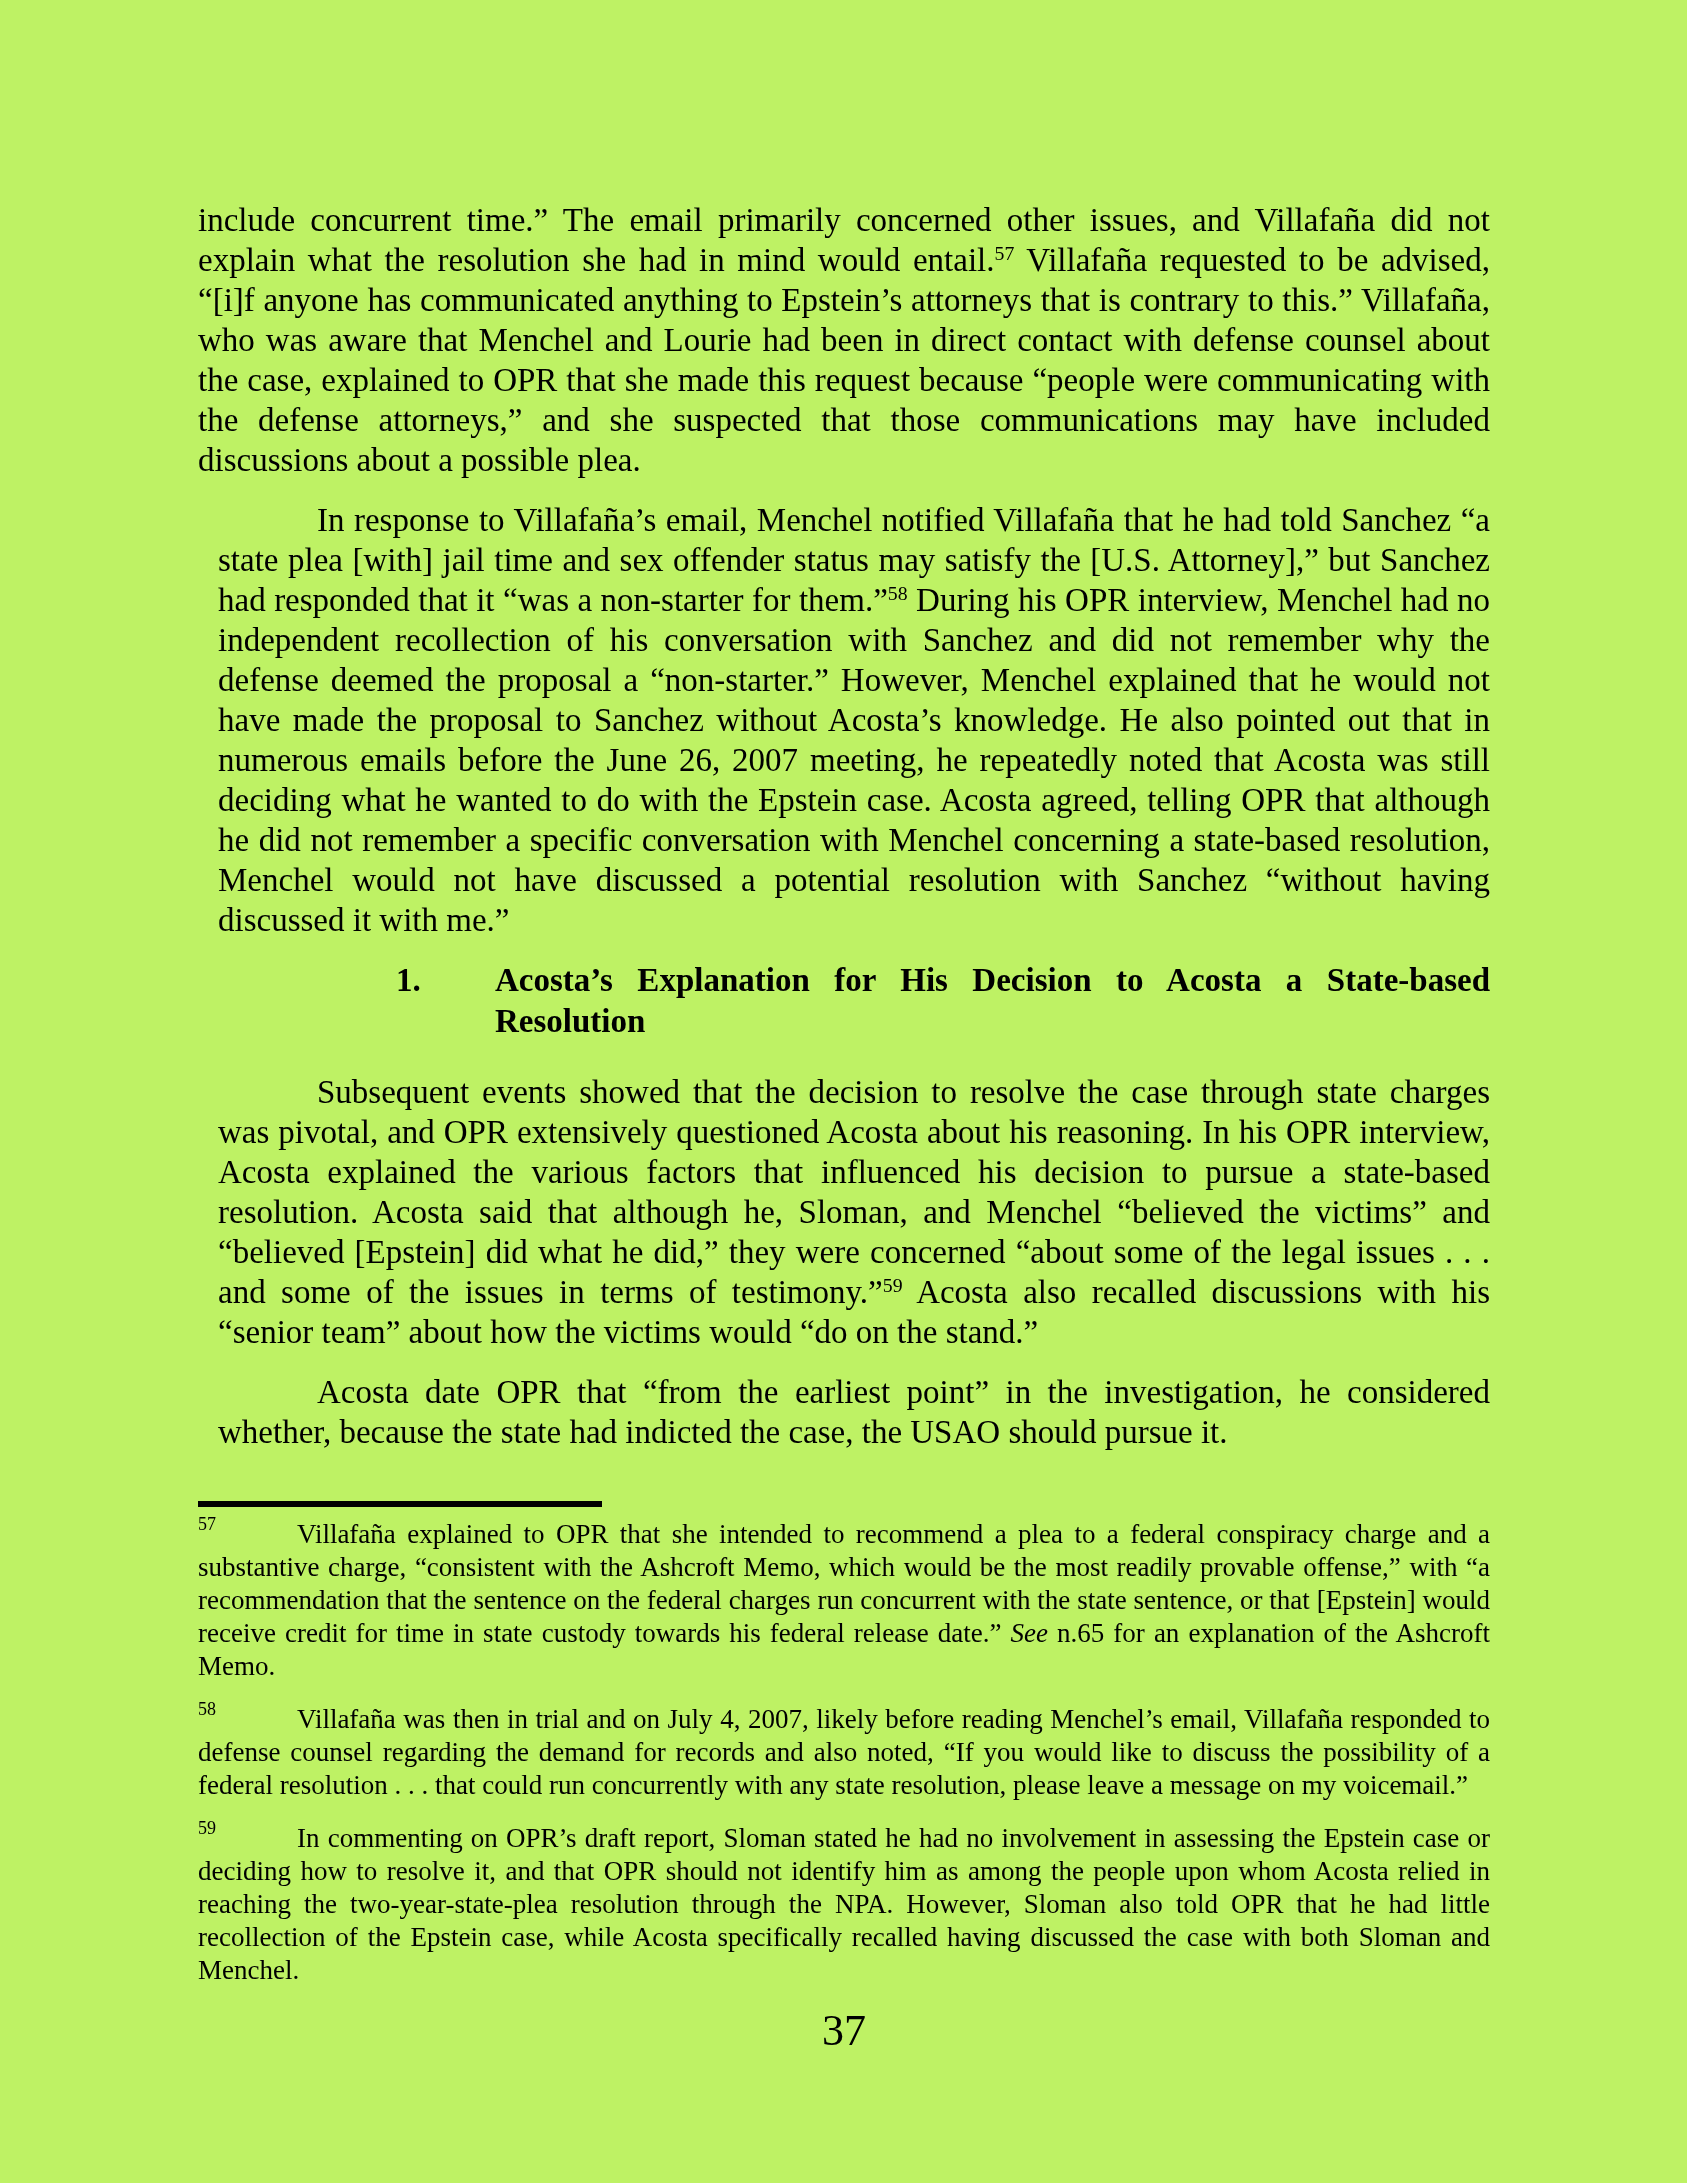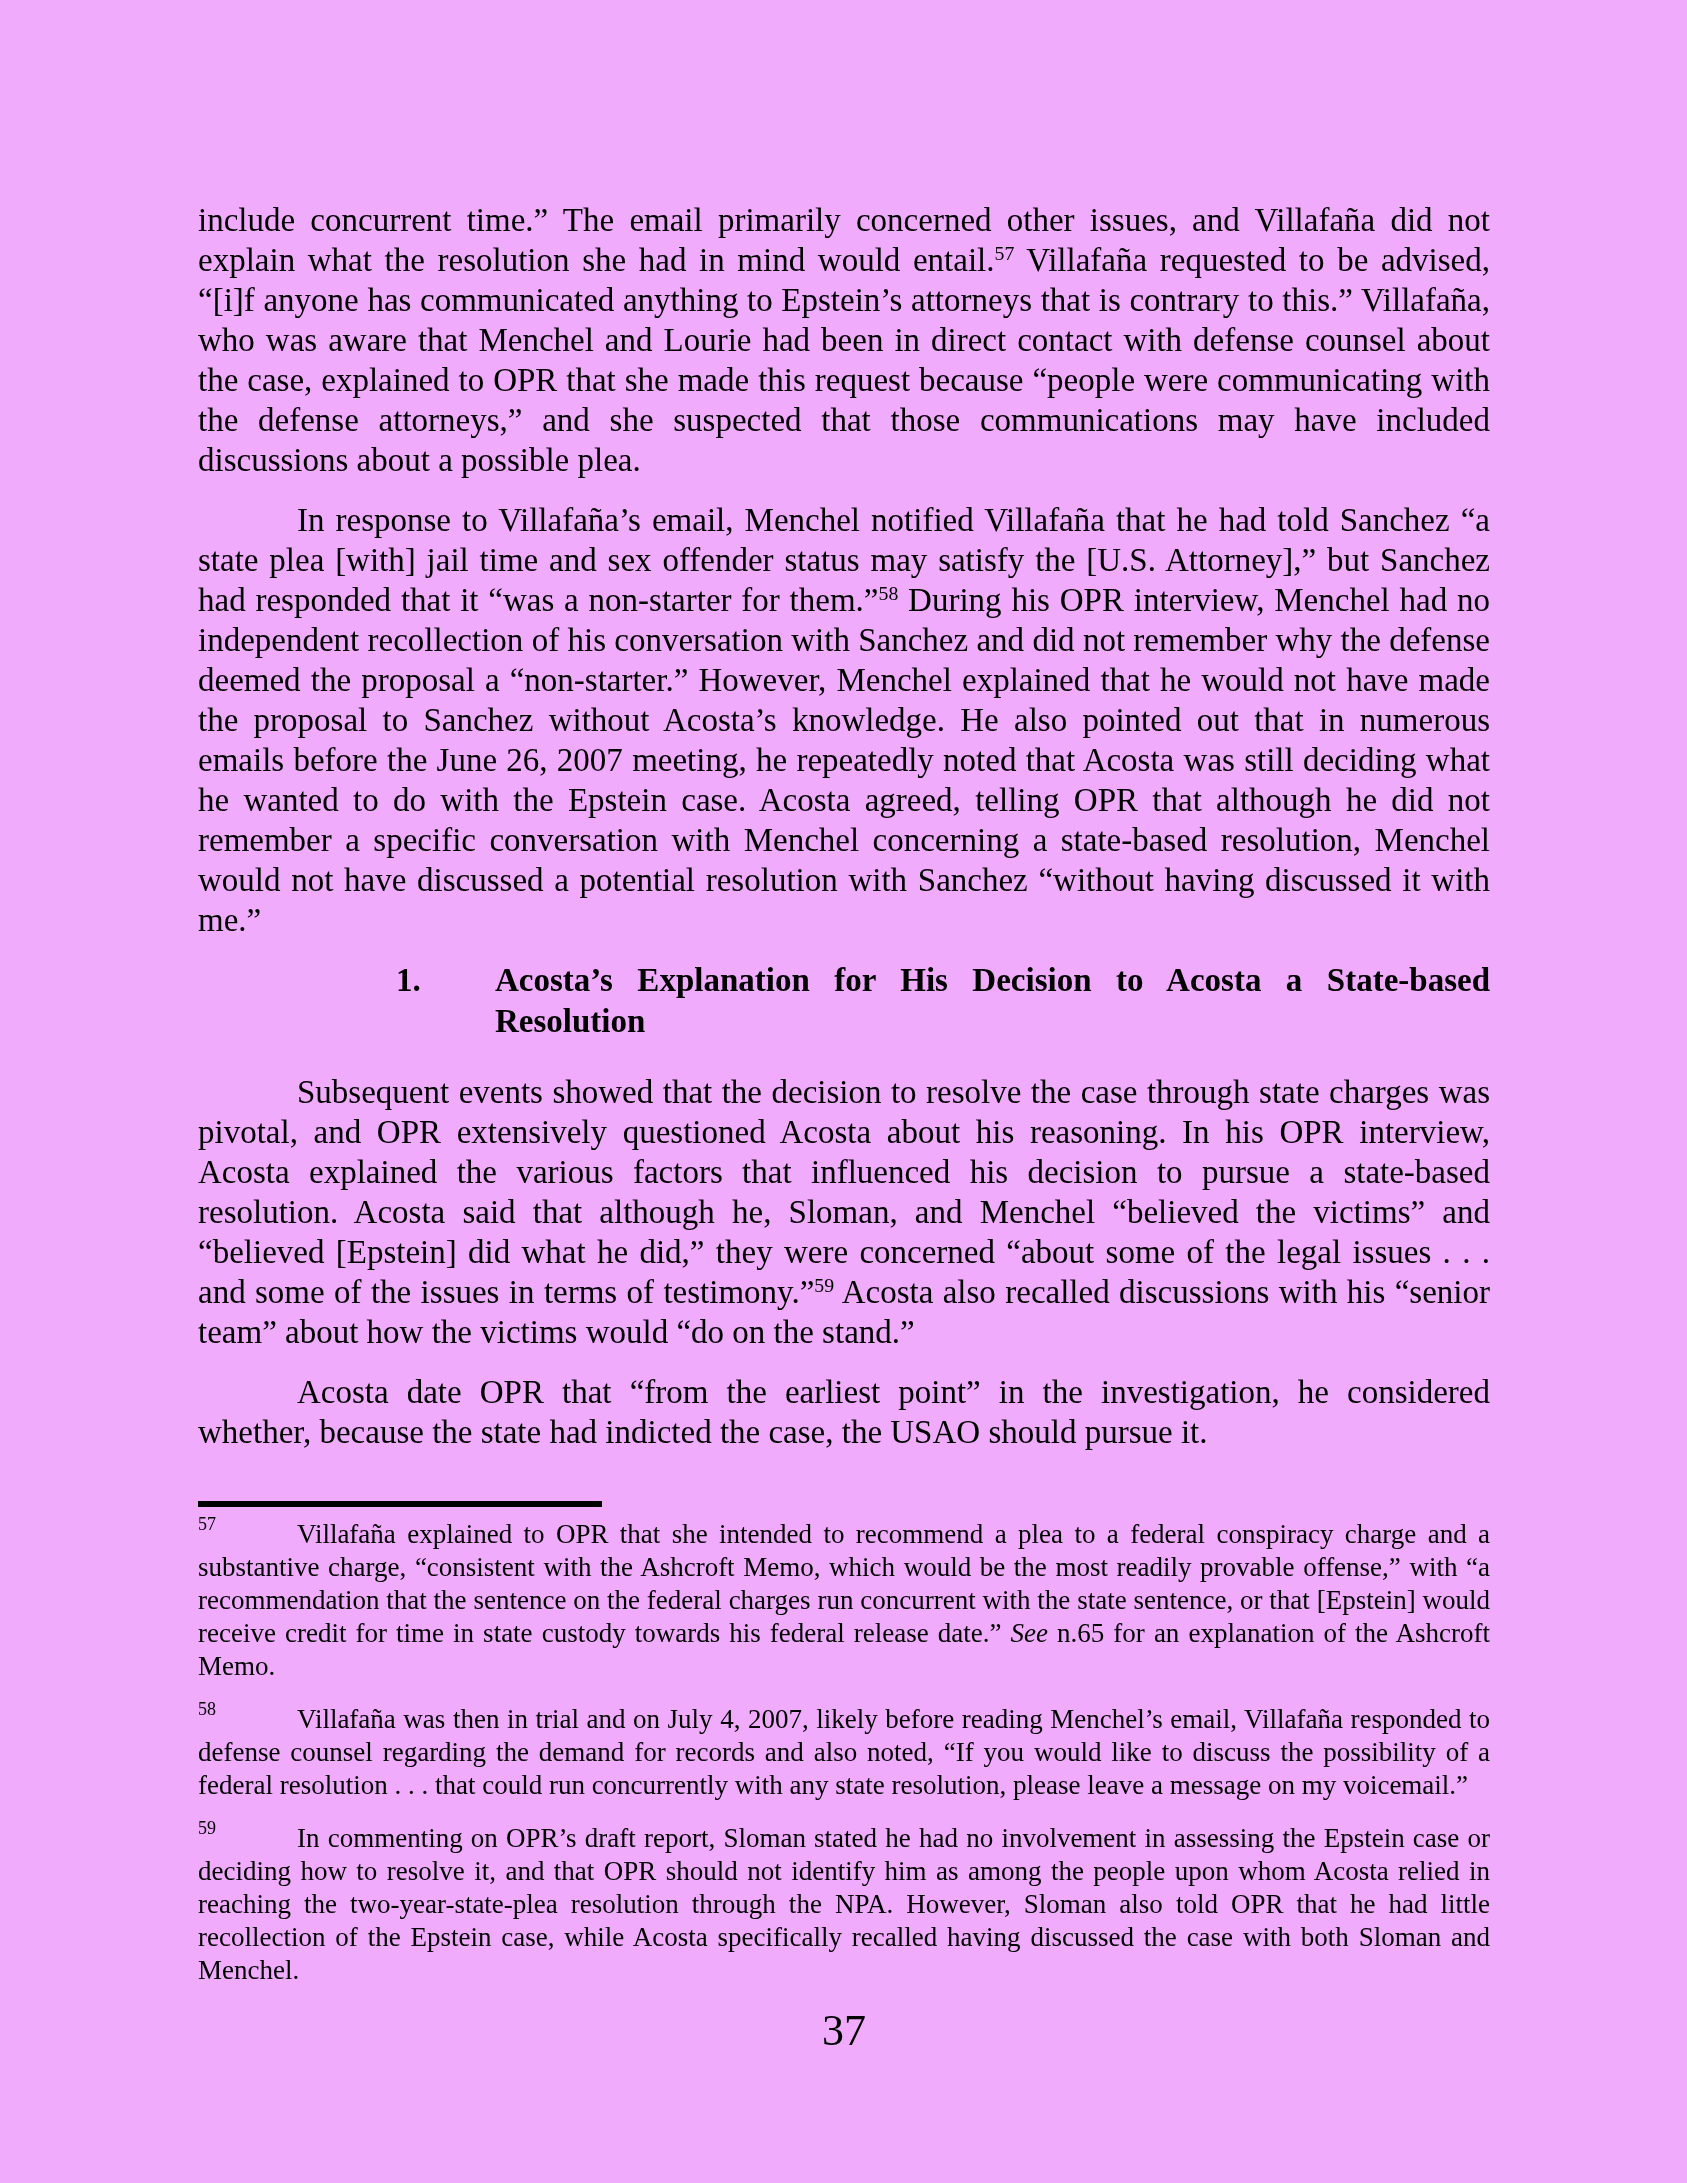--- a/index.html
+++ b/index.html
@@ -4,39 +4,40 @@
 <style>
   html, body {
     margin: 0;
     padding: 0;
     background: #ffffff;
   }
   .page {
     position: relative;
     width: 1687px;
     height: 2183px;
-    background: #f0abfc;
+    background: #bef264;
     color: #000000;
     font-family: "Liberation Serif", "DejaVu Serif", serif;
     overflow: hidden;
   }
   .content {
     position: absolute;
     left: 198px;
     top: 200px;
     width: 1292px;
   }
   p.para {
     font-size: 33px;
     line-height: 40px;
     text-align: justify;
     margin: 0 0 20px 0;
   }
   p.para.indent {
     text-indent: 99px;
+    margin-left: 20px;
   }
   .heading {
     display: flex;
     font-weight: bold;
     font-size: 33px;
     line-height: 41px;
     margin: 0 0 30px 0;
     padding-left: 198px;
   }
   .h-num {

